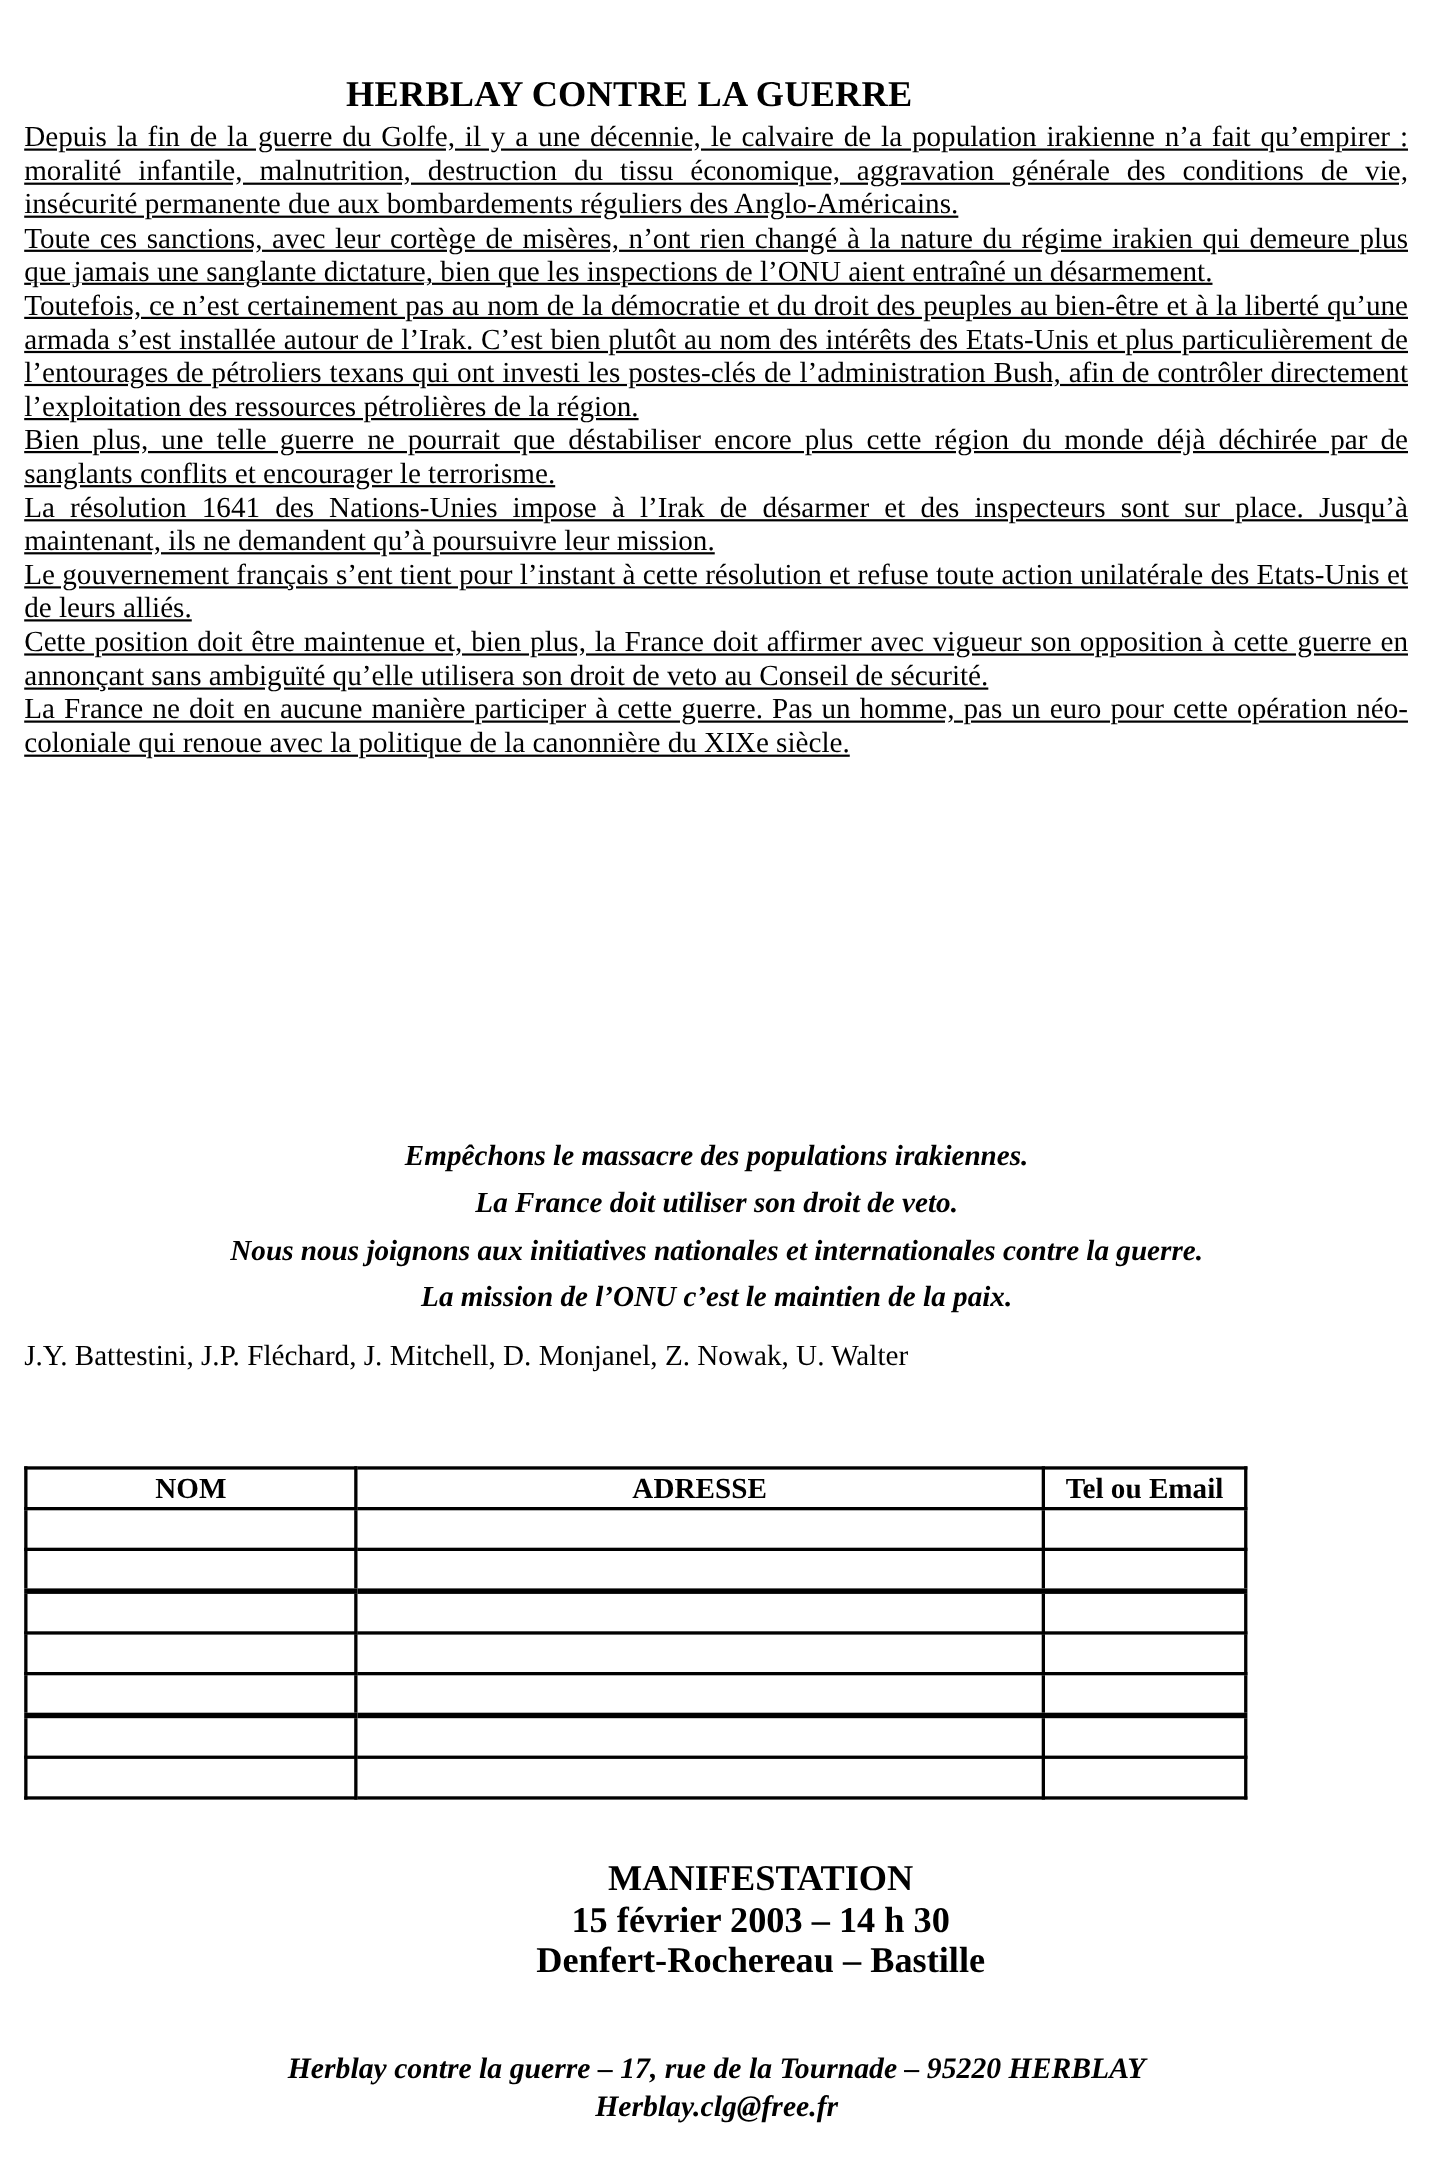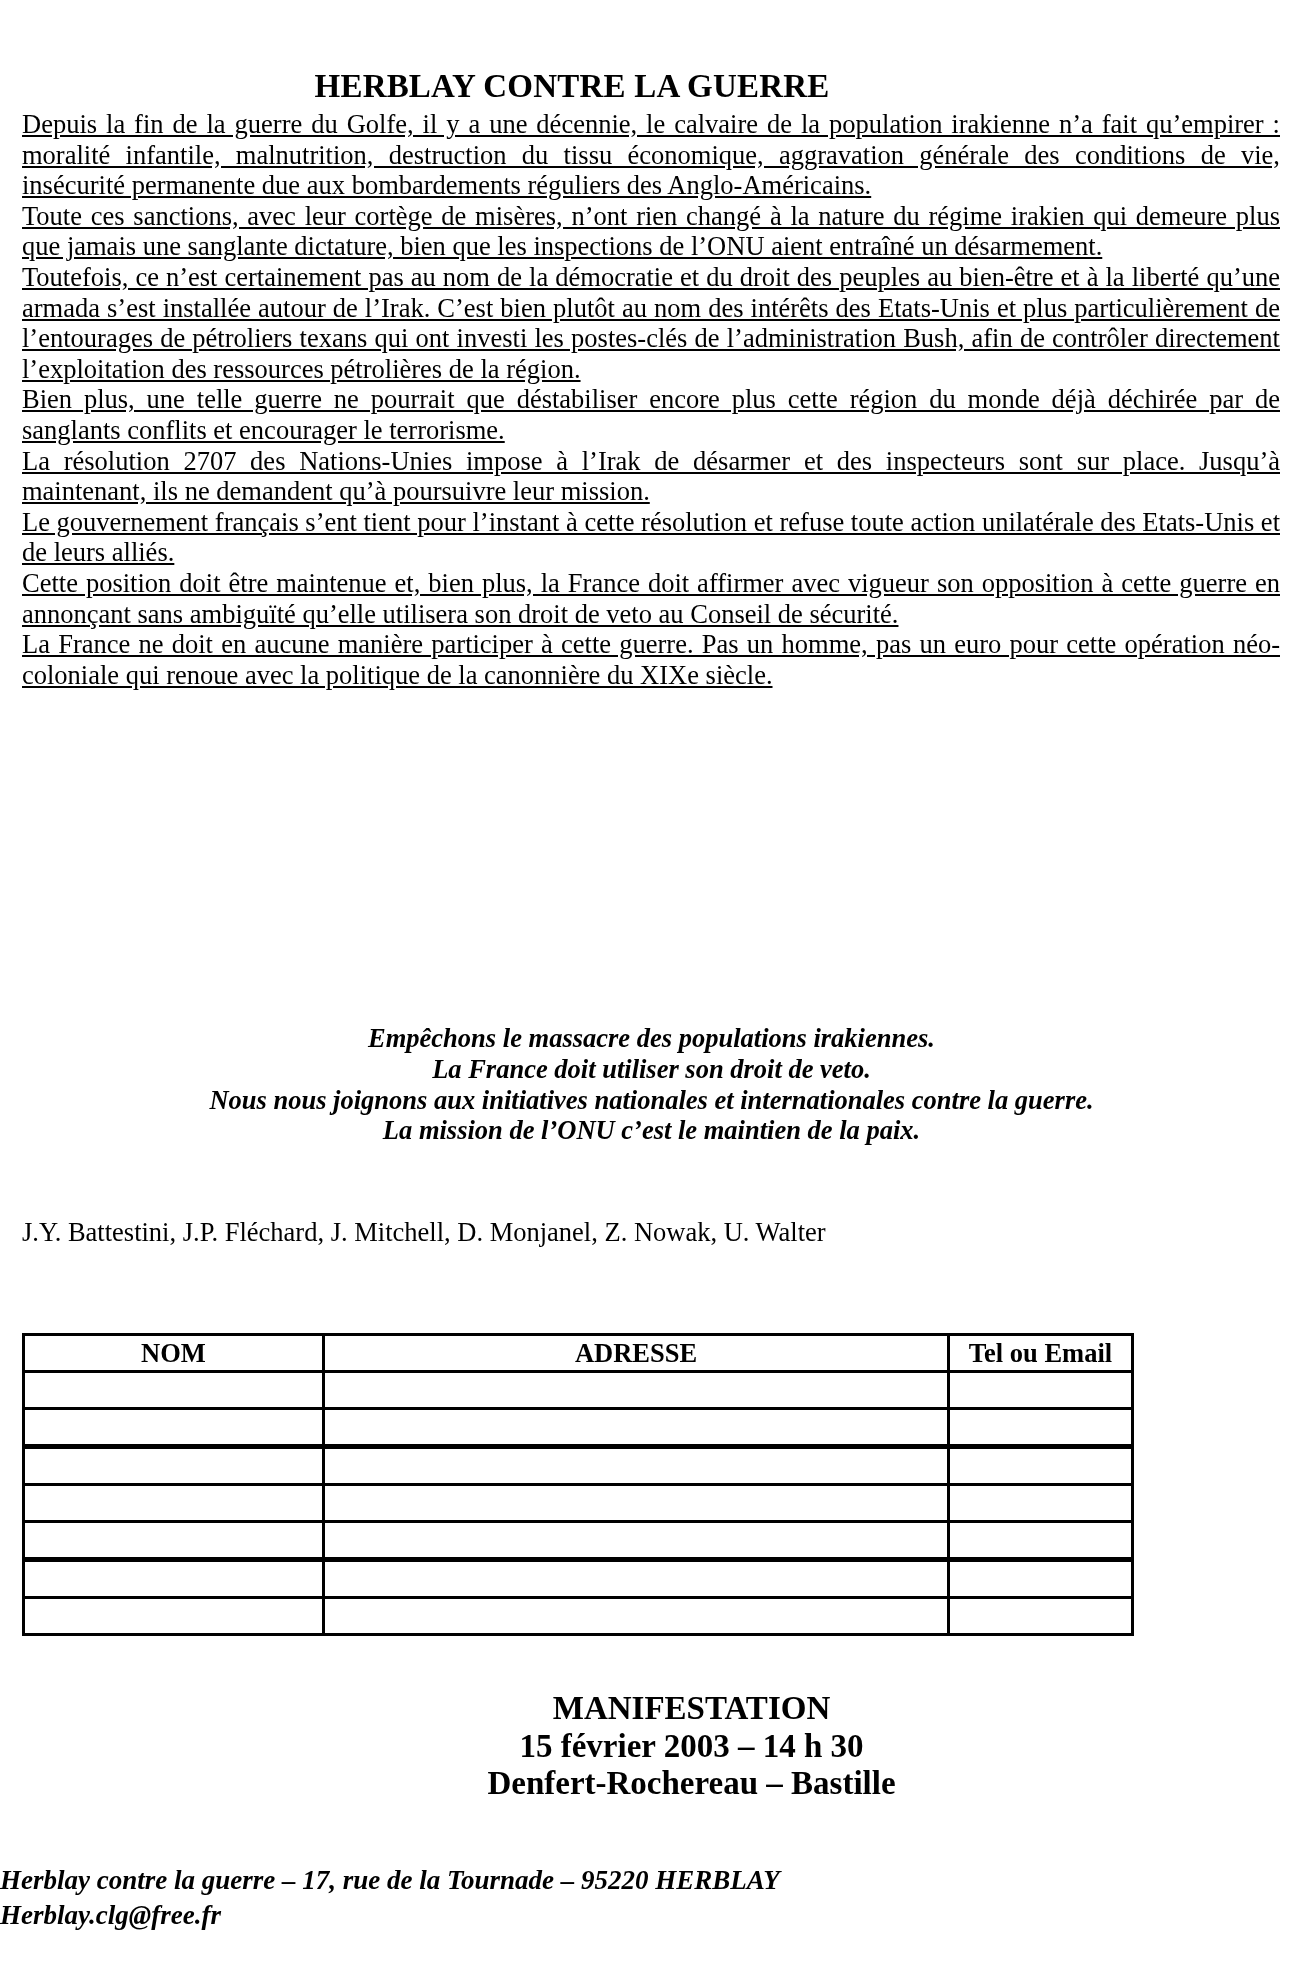--- a/index.html
+++ b/index.html
@@ -13,21 +13,21 @@
     }
     .body-text {
       position: absolute; top: 109px; left: 22px; width: 1258px;
       font-size: 26.5px; line-height: 30.6px; text-align: justify; text-decoration: underline;
     }
     .body-text p { margin: 0; text-align: justify; text-align-last: left; }
     .slogans {
       position: absolute; top: 1023px; left: 0; width: 1303px; text-align: center;
       font-style: italic; font-weight: bold; font-size: 26.5px; line-height: 30.8px;
     }
-    .slogans div { margin: 0; }
+    .slogans div { margin: 12px; }
     .signatories {
       position: absolute; top: 1217px; left: 22px; width: 1258px;
       font-size: 26.5px; line-height: 30.6px;
     }
     .sig-label { font-style: italic; font-weight: bold; }
     table.sign-table {
       position: absolute; top: 1333px; left: 22px; width: 1112px;
       border-collapse: collapse; table-layout: fixed;
     }
     table.sign-table th, table.sign-table td {
@@ -38,35 +38,35 @@
     }
     table.sign-table tr.thick td { border-top-width: 5px; }
     .col-nom { width: 300px; }
     .col-adresse { width: 625px; }
     .col-tel { width: auto; }
     .event {
       position: absolute; top: 1690px; left: 0; width: 1303px; text-align: center;
       font-weight: bold; font-size: 33px; line-height: 37.5px; padding-left: 40px;
     }
     .footer {
-      position: absolute; top: 1863px; left: 0; width: 1303px; 
+      position: absolute; top: 1863px; left: 0; width: 1303px; text-align: center;
       font-weight: bold; font-style: italic; font-size: 27px; line-height: 35px;
     }
   </style>
 </head>
 <body>
 
 <div class="title">HERBLAY CONTRE LA GUERRE</div>
 
 <div class="body-text">
   <p>Depuis la fin de la guerre du Golfe, il y a une décennie, le calvaire de la population irakienne n’a fait qu’empirer : moralité infantile, malnutrition, destruction du tissu économique, aggravation générale des conditions de vie, insécurité permanente due aux bombardements réguliers des Anglo-Américains.</p>
   <p>Toute ces sanctions, avec leur cortège de misères, n’ont rien changé à la nature du régime irakien qui demeure plus que jamais une sanglante dictature, bien que les inspections de l’ONU aient entraîné un désarmement.</p>
   <p>Toutefois, ce n’est certainement pas au nom de la démocratie et du droit des peuples au bien-être et à la liberté qu’une armada s’est installée autour de l’Irak. C’est bien plutôt au nom des intérêts des Etats-Unis et plus particulièrement de l’entourages de pétroliers texans qui ont investi les postes-clés de l’administration Bush, afin de contrôler directement l’exploitation des ressources pétrolières de la région.</p>
   <p>Bien plus, une telle guerre ne pourrait que déstabiliser encore plus cette région du monde déjà déchirée par de sanglants conflits et encourager le terrorisme.</p>
-  <p>La résolution 2707 des Nations-Unies impose à l’Irak de désarmer et des inspecteurs sont sur place. Jusqu’à maintenant, ils ne demandent qu’à poursuivre leur mission.</p>
+  <p>La résolution 1641 des Nations-Unies impose à l’Irak de désarmer et des inspecteurs sont sur place. Jusqu’à maintenant, ils ne demandent qu’à poursuivre leur mission.</p>
   <p>Le gouvernement français s’ent tient pour l’instant à cette résolution et refuse toute action unilatérale des Etats-Unis et de leurs alliés.</p>
   <p>Cette position doit être maintenue et, bien plus, la France doit affirmer avec vigueur son opposition à cette guerre en annonçant sans ambiguïté qu’elle utilisera son droit de veto au Conseil de sécurité.</p>
   <p>La France ne doit en aucune manière participer à cette guerre. Pas un homme, pas un euro pour cette opération néo-coloniale qui renoue avec la politique de la canonnière du XIXe siècle.</p>
 </div>
 
 <div class="slogans">
   <div>Empêchons le massacre des populations irakiennes.</div>
   <div>La France doit utiliser son droit de veto.</div>
   <div>Nous nous joignons aux initiatives nationales et internationales contre la guerre.</div>
   <div>La mission de l’ONU c’est le maintien de la paix.</div>

